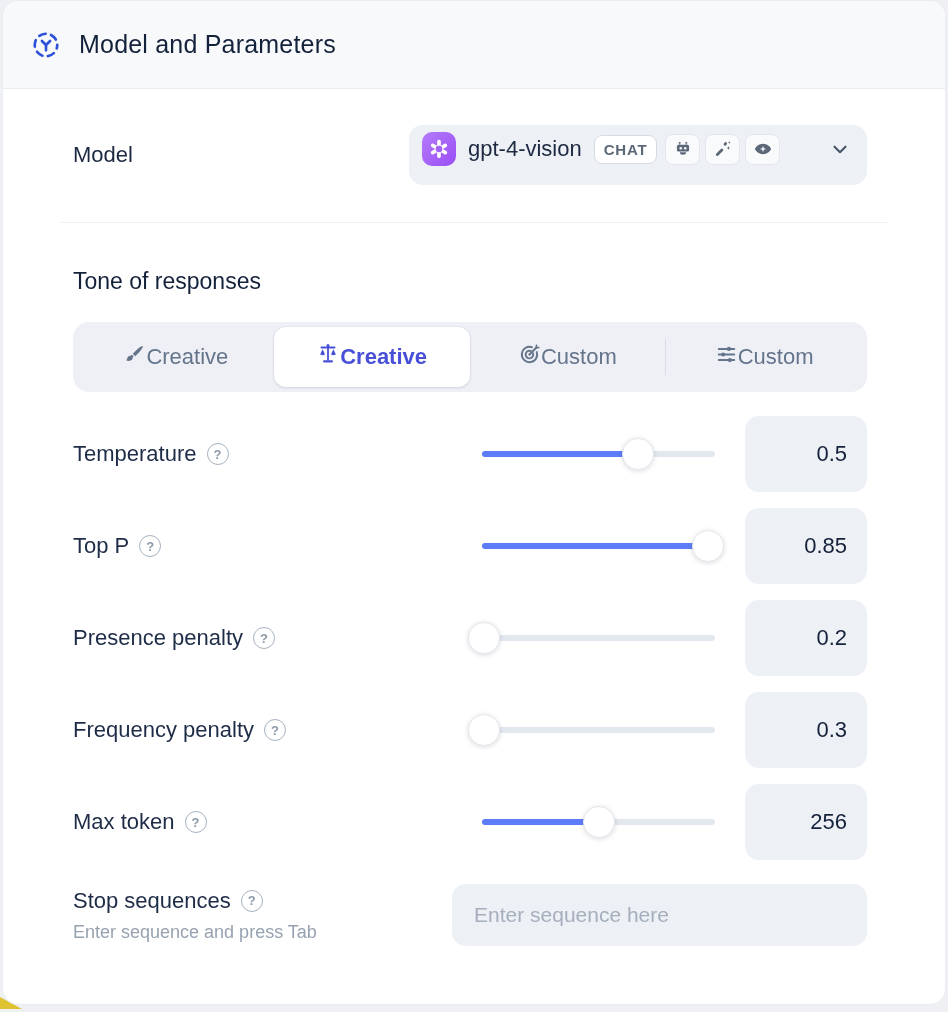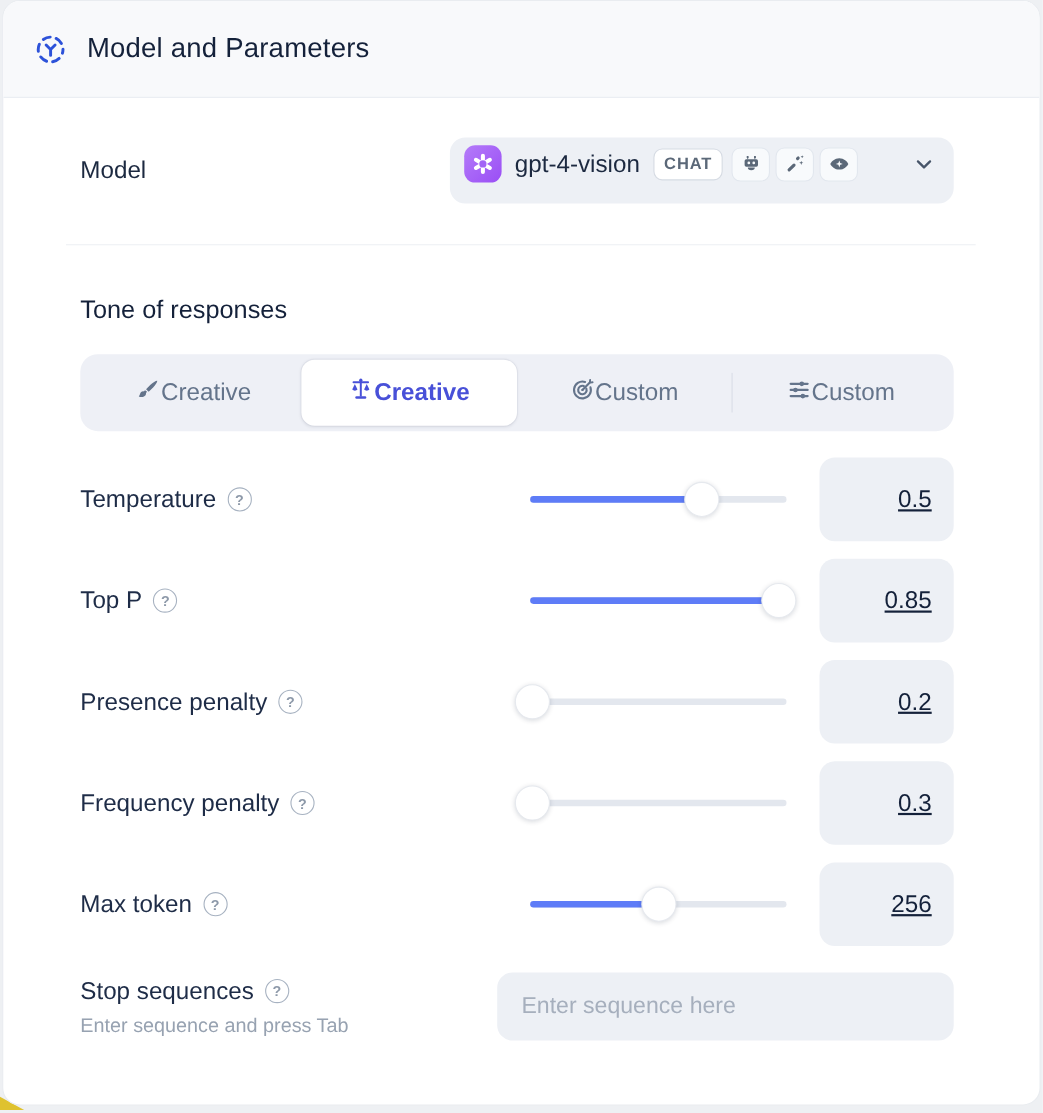--- a/index.html
+++ b/index.html
@@ -89,21 +89,21 @@
   .slider-fill{ height:100%; border-radius:3px; background:#5e7cf7; }
   .slider-thumb{
     position:absolute; top:50%; width:32px; height:32px; border-radius:50%;
     background:#ffffff; border:1px solid #e6e9ee;
     box-shadow:0 1px 5px rgba(15,25,50,.16);
     transform:translate(-50%,-50%);
   }
   .value-box{
     width:122px; height:76px; background:#edf0f5; border-radius:14px;
     display:flex; align-items:center; justify-content:flex-end;
-    padding-right:20px; font-size:22px; color:#14213a; cursor:text;text-decoration:underline;
+    padding-right:20px; font-size:22px; color:#14213a; cursor:text;
   }
 
   
   .stop-row{ display:flex; align-items:center; margin-top:32px; }
   .stop-labels{ flex:1; }
   .stop-label-line{ display:flex; align-items:center; gap:10px; font-size:22px; color:#1e2c47; }
   .stop-helper{ font-size:18px; color:#97a2b1; margin-top:8px; }
   .stop-input{
     width:415px; height:62px; background:#edf0f5; border:none; border-radius:14px;
     padding:0 22px; font-size:21px; color:#1c2940; outline:none;

